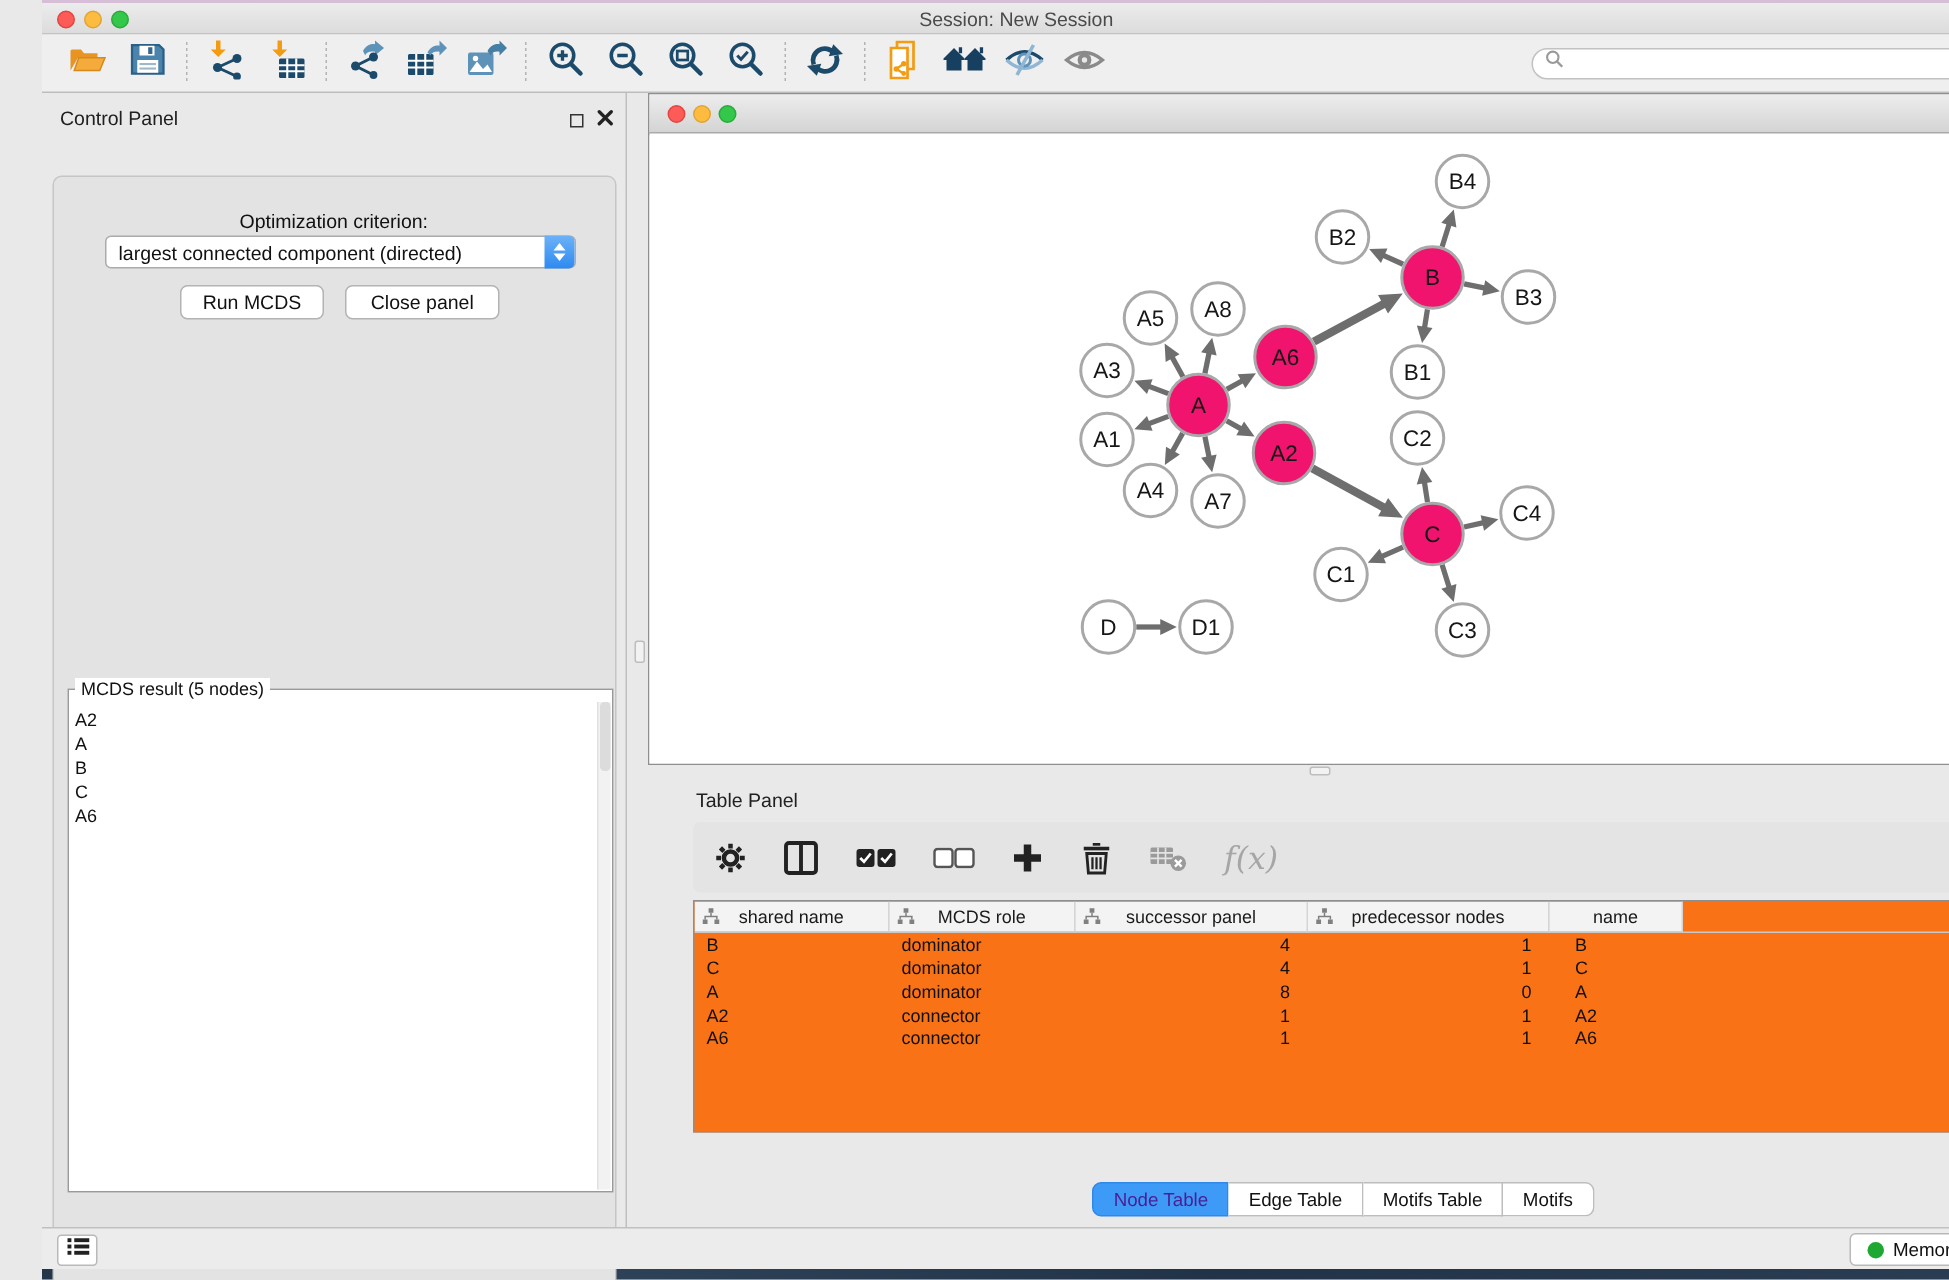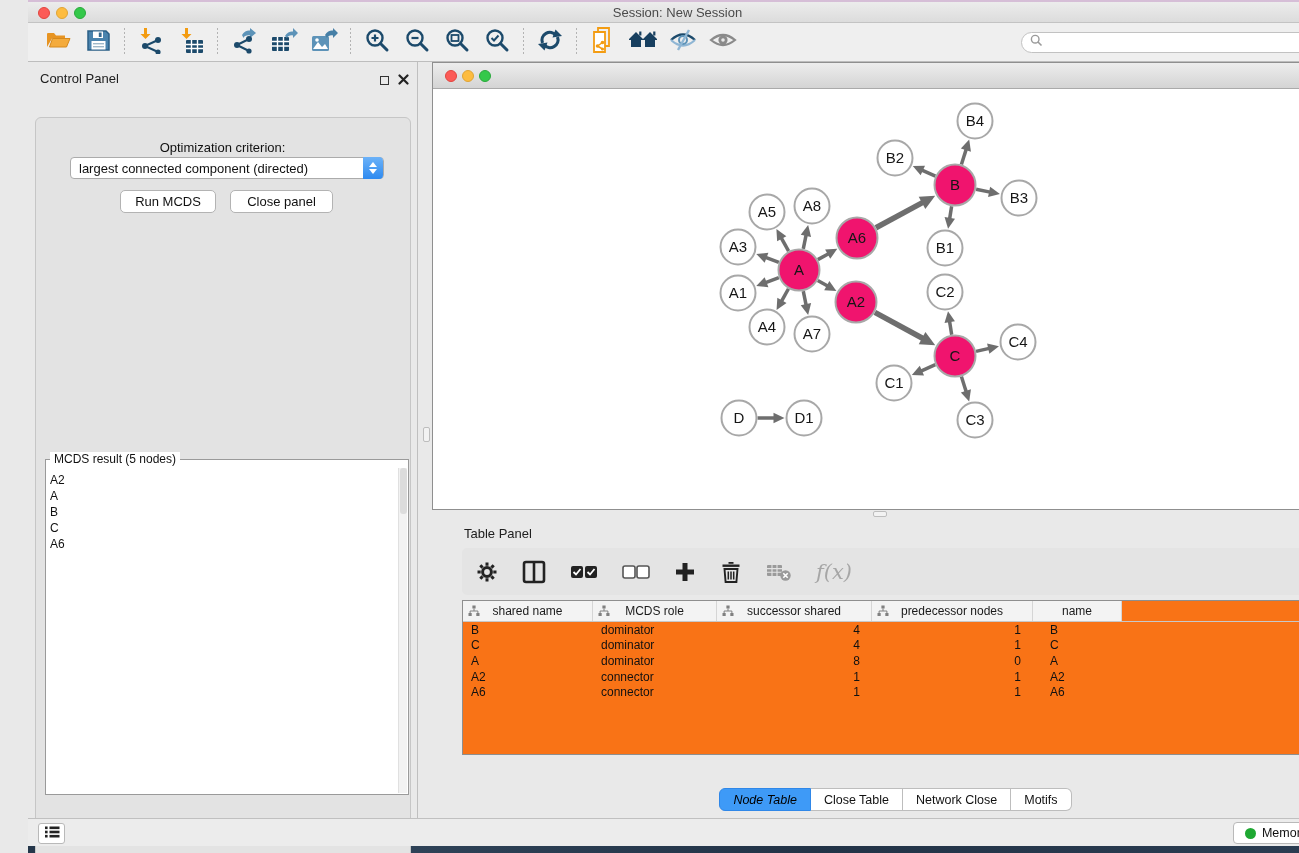--- a/index.html
+++ b/index.html
@@ -108,21 +108,21 @@
   .nt-hcell { background:#f3f3f3; border-right:1px solid #d5d5d5; display:flex;
     align-items:center; justify-content:center; position:relative; font-size:12px; color:#1a1a1a; }
   .nt-hcell .tree-ico { position:absolute; left:5px; top:4px; }
   .nt-row { display:flex; height:15.6px; align-items:center; font-size:12px; color:#111; }
   .nt-cell { overflow:hidden; white-space:nowrap; }
   #tp-tabs { position:absolute; left:0; right:0; top:270px; display:flex; justify-content:center; }
   .tp-tab { height:23px; padding:0 13px; font-size:12.5px; background:#fff;
     border:1px solid #bdbdbd; border-left:none; display:flex; align-items:center; color:#111; }
   .tp-tab:first-child { border-left:1px solid #bdbdbd; border-radius:6px 0 0 6px; }
   .tp-tab:last-child { border-radius:0 6px 6px 0; }
-  .tp-tab.active { background:#3e9af7; border-color:#2f87e8; color:#000000;font-style:italic; }
+  .tp-tab.active { background:#3e9af7; border-color:#2f87e8; color:#4c1d95; }
 
   
   #status-bar { left:0; top:818px; width:1299px; height:28px; background:#ececec;
     border-top:1px solid #c0c0c0; }
   #list-btn { position:absolute; left:10px; top:4px; width:27px; height:21px;
     background:#fff; border:1px solid #b9b9b9; border-radius:3px; display:flex;
     align-items:center; justify-content:center; }
   #memory-btn { position:absolute; right:8px; top:3px; width:86px; height:22px;
     background:#fff; border:1px solid #b9b9b9; border-radius:4px; display:flex;
     align-items:center; justify-content:center; gap:6px; font-size:12.5px; color:#111; }
@@ -535,21 +535,21 @@
         </div>
         <div class="nt-hcell" style="width: 155px;">
           <span class="tree-ico"><svg width="12" height="12" viewBox="0 0 12 12">
               <g fill="#808080">
                 <rect x="4.4" y="0.5" width="3.2" height="3"></rect>
                 <rect x="0.5" y="8" width="3.2" height="3"></rect>
                 <rect x="8.3" y="8" width="3.2" height="3"></rect>
               </g>
               <path d="M6 3.5v2.5M2.1 8V6h7.8v2" stroke="#808080" fill="none" stroke-width="1"></path>
             </svg></span>
-          <span>successor shared</span>
+          <span>successor panel</span>
         </div>
         <div class="nt-hcell" style="width: 161px;">
           <span class="tree-ico"><svg width="12" height="12" viewBox="0 0 12 12">
               <g fill="#808080">
                 <rect x="4.4" y="0.5" width="3.2" height="3"></rect>
                 <rect x="0.5" y="8" width="3.2" height="3"></rect>
                 <rect x="8.3" y="8" width="3.2" height="3"></rect>
               </g>
               <path d="M6 3.5v2.5M2.1 8V6h7.8v2" stroke="#808080" fill="none" stroke-width="1"></path>
             </svg></span>
@@ -592,22 +592,22 @@
           <div class="nt-cell" style="width: 130px; text-align: left; padding: 0px 0px 0px 8px;">A6</div>
           <div class="nt-cell" style="width: 124px; text-align: left; padding: 0px 0px 0px 8px;">connector</div>
           <div class="nt-cell" style="width: 155px; text-align: right; padding: 0px 12px 0px 0px;">1</div>
           <div class="nt-cell" style="width: 161px; text-align: right; padding: 0px 12px 0px 0px;">1</div>
           <div class="nt-cell" style="width: 89px; text-align: left; padding: 0px 0px 0px 17px;">A6</div>
         </div>
       </div>
   </div>
   <div id="tp-tabs">
       <div class="tp-tab active">Node Table</div>
-      <div class="tp-tab">Close Table</div>
-      <div class="tp-tab">Network Close</div>
+      <div class="tp-tab">Edge Table</div>
+      <div class="tp-tab">Motifs Table</div>
       <div class="tp-tab">Motifs</div>
     </div>
 </div>
 
 <div class="abs" id="status-bar">
   <div id="list-btn">
     <span>
       <svg width="16" height="14" viewBox="0 0 16 14">
           <g fill="#222">
             <rect x="1" y="1.5" width="2.6" height="2.6"></rect>

